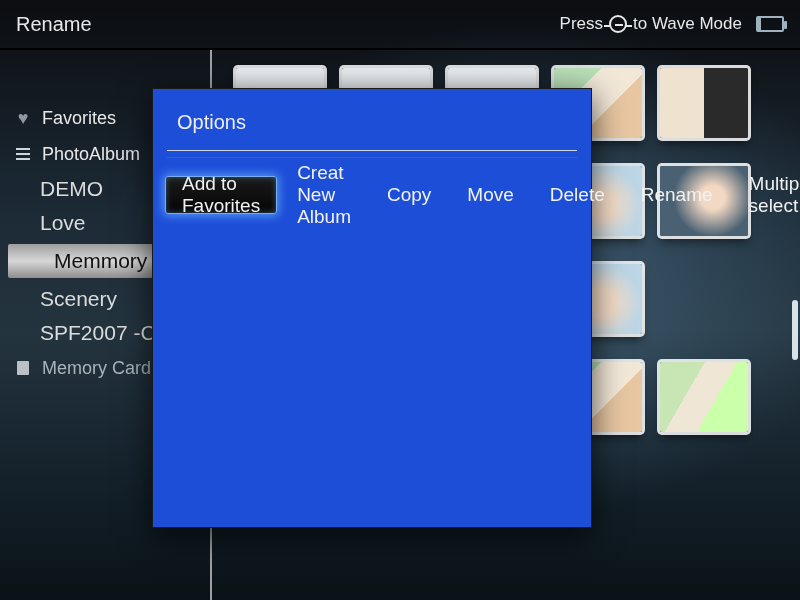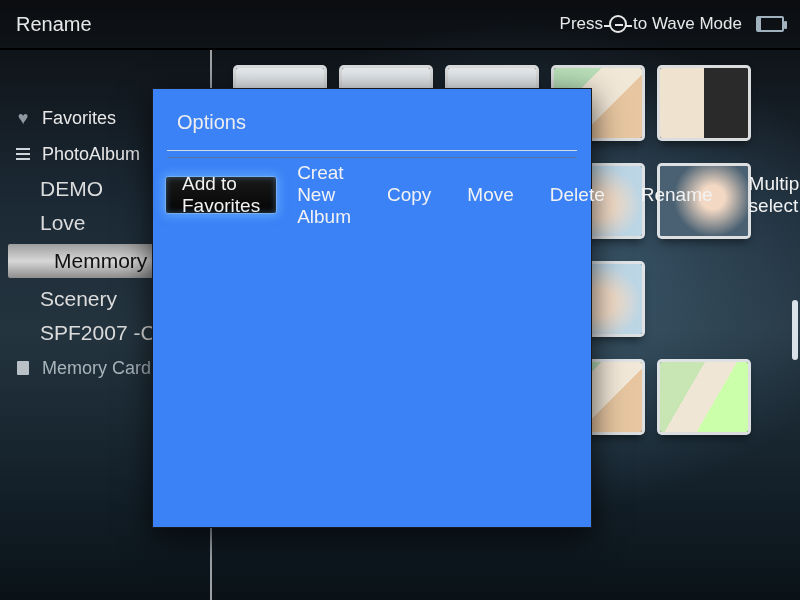--- a/index.html
+++ b/index.html
@@ -80,21 +80,21 @@
   .thumb.photo4 { background: radial-gradient(ellipse at 50% 55%, #f3dcc7 25%, #bcd6e6 70%); }
   .thumb.photo5 { background: linear-gradient(120deg,#c8e6b3 35%,#f0e6d6 35% 60%,#cfa 60%); }
 
   .scroll-nub{
     position:absolute; right:2px; top:250px; width:6px; height:60px; background:#d9e2e8; border-radius:3px;
   }
 
   
   .popup {
     position:absolute; left:152px; top:88px; width:440px; height:440px;
-    background:#3b82f6; border:1px solid #1a1a1a; box-shadow: 0 8px 30px rgba(0,0,0,0.7);
+    background:#1d4ed8; border:1px solid #1a1a1a; box-shadow: 0 8px 30px rgba(0,0,0,0.7);
     padding:22px 8px 20px 8px; color:#ededed;
   }
   .popup-title{
     font-size:20px; padding:0 16px 16px 16px;
   }
   .popup-divider{ height:1px; background:#e6e6e6; margin:0 6px; opacity:.9;}
   .popup-divider.thin{ background:#6b6b6b; opacity:.6; margin-top:6px;}
   .popup-list{ padding:18px 4px; display:flex; flex-direction:row; gap:4px;}
   .popup-item{
     height:38px; display:flex; align-items:center; padding:0 16px; font-size:19px; color:#f2f2f2;

